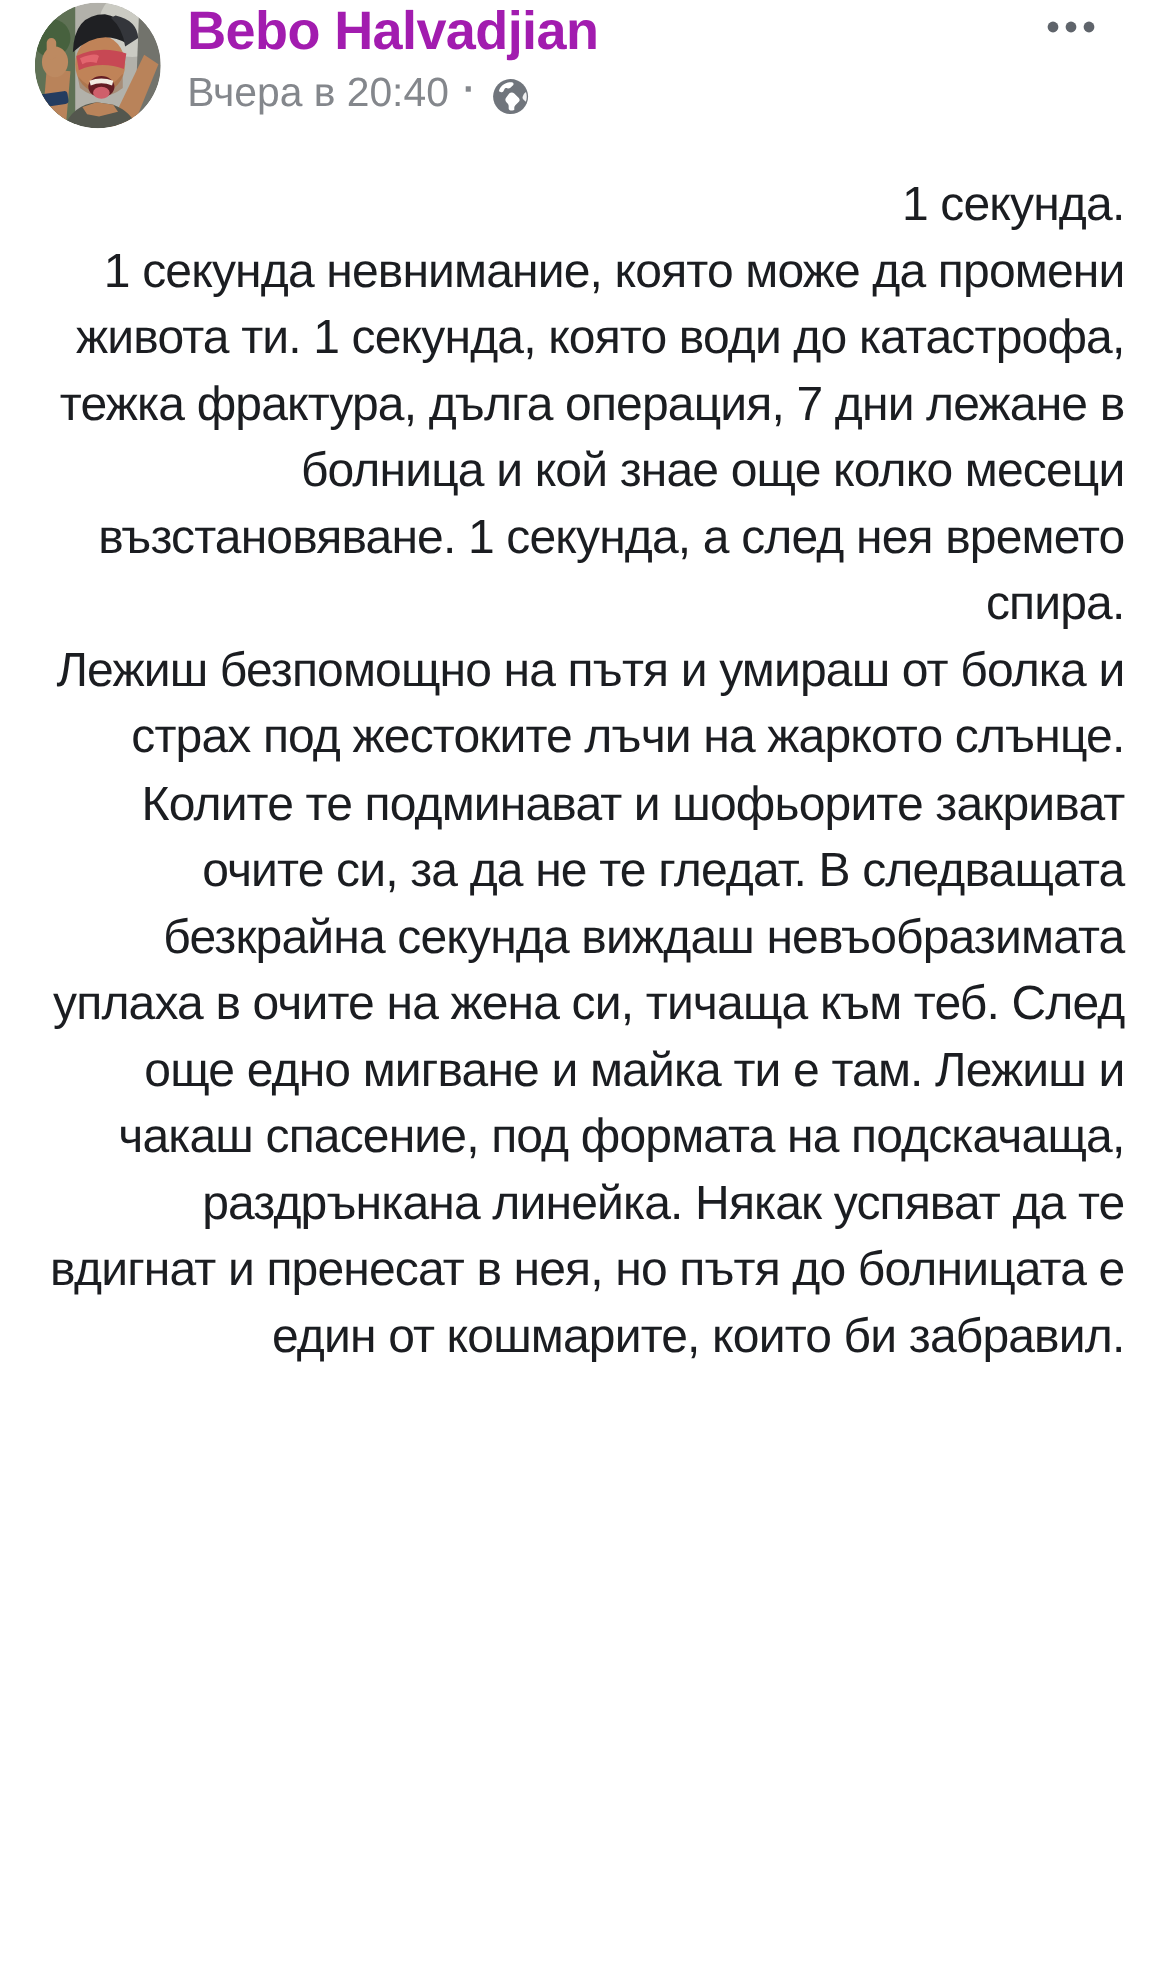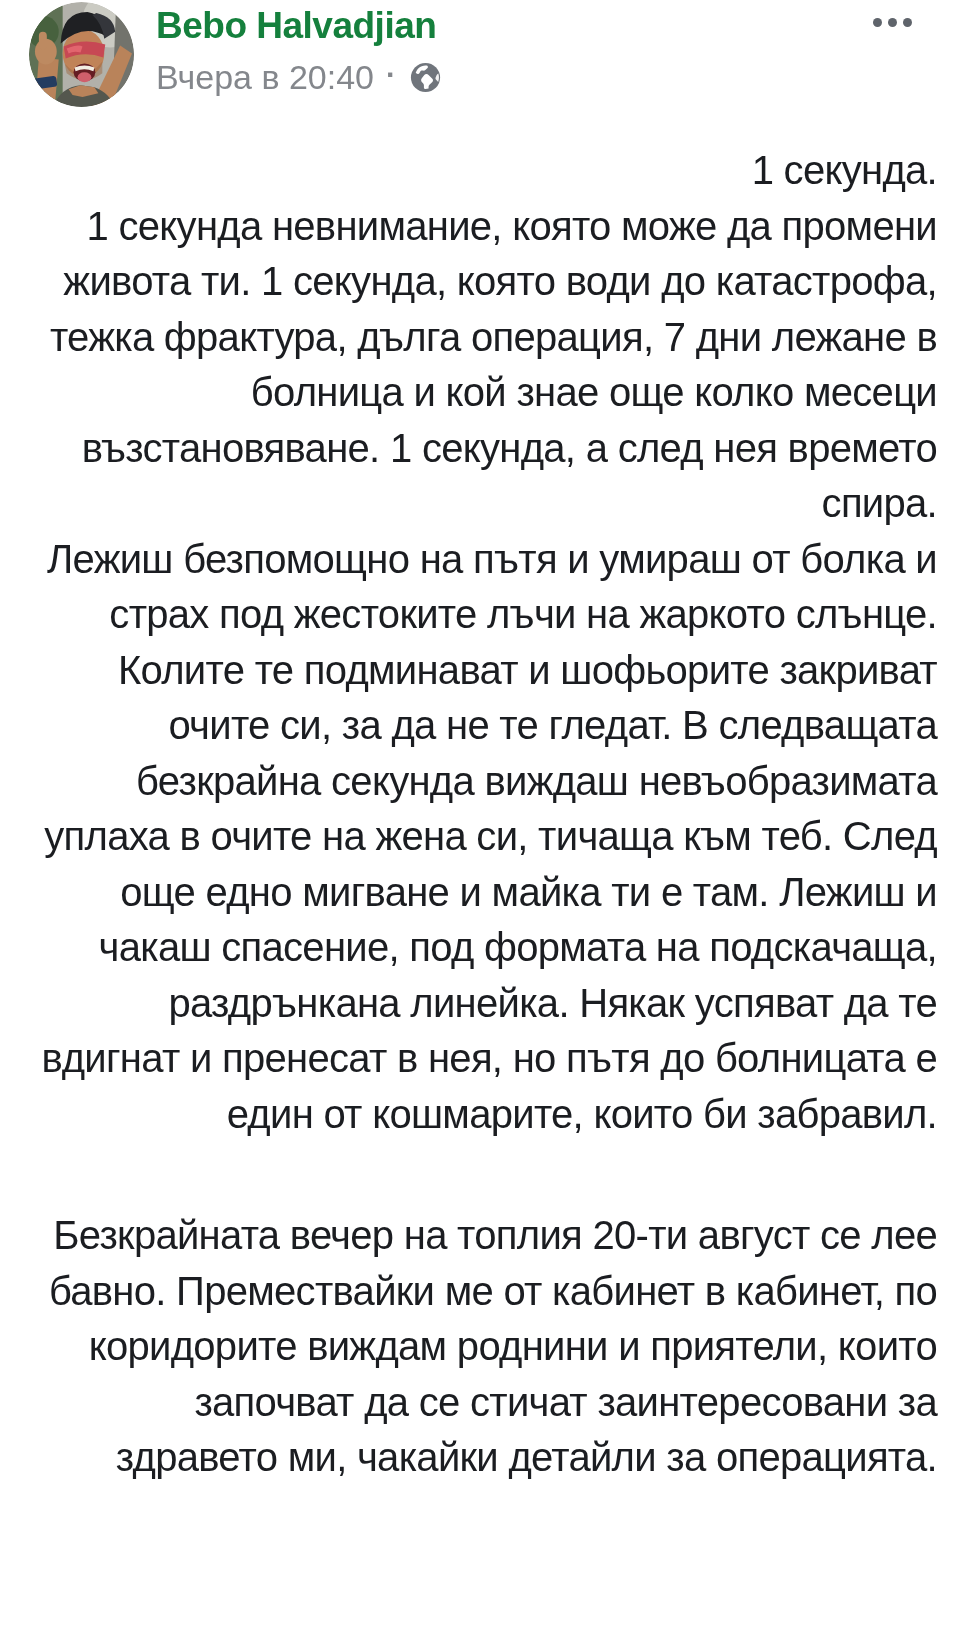--- a/index.html
+++ b/index.html
@@ -25,33 +25,33 @@
     height: 105px;
     border-radius: 50%;
     overflow: hidden;
     display: block;
   }
   .avatar svg { display: block; width: 100%; height: 100%; }
   .author-name {
     position: absolute;
     left: 156px;
     top: 1px;
-    font-size: 37px;
+    font-size: 45px;
     line-height: 50px;
     font-weight: 700;
-    color: #15803d;
+    color: #a21caf;
     letter-spacing: -0.5px;
     white-space: nowrap;
   }
   .meta-row {
     position: absolute;
     left: 156px;
     top: 56px;
     display: flex;
-    align-items: center;
+    align-items: flex-end;
     gap: 12px;
     font-size: 34px;
     line-height: 42px;
     color: #84878c;
     white-space: nowrap;
   }
   .meta-row .sep {
     font-weight: 700;
     font-size: 30px;
     position: relative;
@@ -157,16 +157,15 @@
       <span class="dot"></span>
       <span class="dot"></span>
       <span class="dot"></span>
     </div>
   </div>
 
   <div class="post-body">
     <p>1 секунда.
 1 секунда невнимание, която може да промени живота ти. 1 секунда, която води до катастрофа, тежка фрактура, дълга операция, 7 дни лежане в болница и кой знае още колко месеци възстановяване. 1 секунда, а след нея времето спира.
  Лежиш безпомощно на пътя и умираш от болка и страх под жестоките лъчи на жаркото слънце. Колите те подминават и шофьорите закриват очите си, за да не те гледат. В следващата безкрайна секунда виждаш невъобразимата уплаха в очите на жена си, тичаща към теб. След още едно мигване и майка ти е там. Лежиш и чакаш спасение, под формата на подскачаща, раздрънкана линейка. Някак успяват да те вдигнат и пренесат в нея, но пътя до болницата е един от кошмарите, които би забравил.</p>
-    <p>Безкрайната вечер на топлия 20-ти август се лее бавно. Премествайки ме от кабинет в кабинет, по коридорите виждам роднини и приятели, които започват да се стичат заинтересовани за здравето ми, чакайки детайли за операцията.</p>
   </div>
 
 </div>
 
 </body></html>

